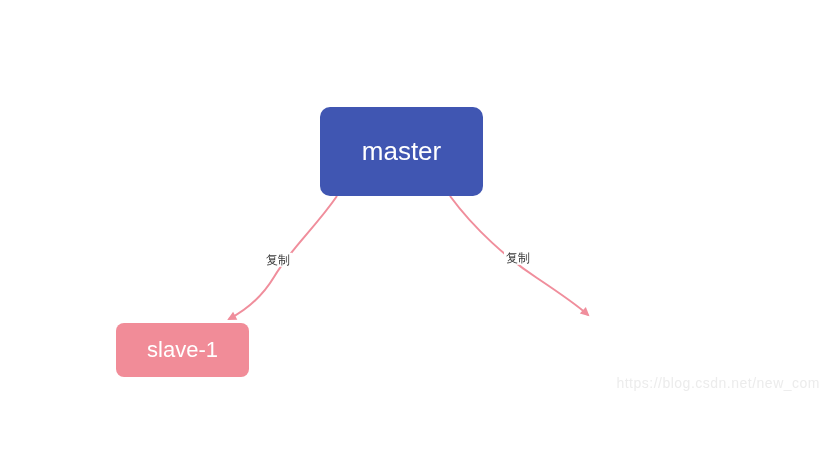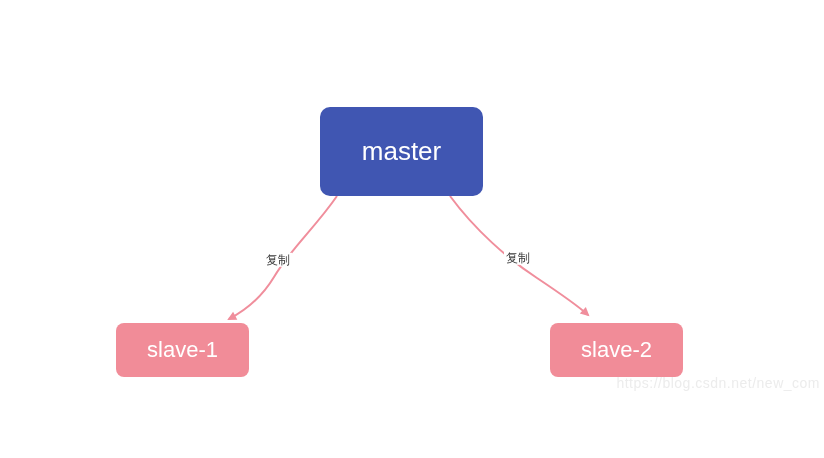--- a/index.html
+++ b/index.html
@@ -85,23 +85,20 @@
   </svg>
 
   <div class="node node-master" style="background: rgb(64, 86, 178); color: rgb(255, 255, 255);">
     <span>master</span>
   </div>
 
   <div class="node node-slave node-slave1" style="background: rgb(241, 140, 152); color: rgb(255, 255, 255);">
     <span>slave-1</span>
   </div>
 
-  <div class="node node-slave node-slave2" style="background: rgb(241, 140, 152); color: rgb(255, 255, 255);">
-    <span>slave-2</span>
-  </div>
 
   <span class="edge-label edge-label-1">复制</span>
 
   <span class="edge-label edge-label-2">复制</span>
 
   <div class="watermark" style="color: rgb(236, 236, 236);">https://blog.csdn.net/new_com</div>
 
 </div>
 
 </body></html>

